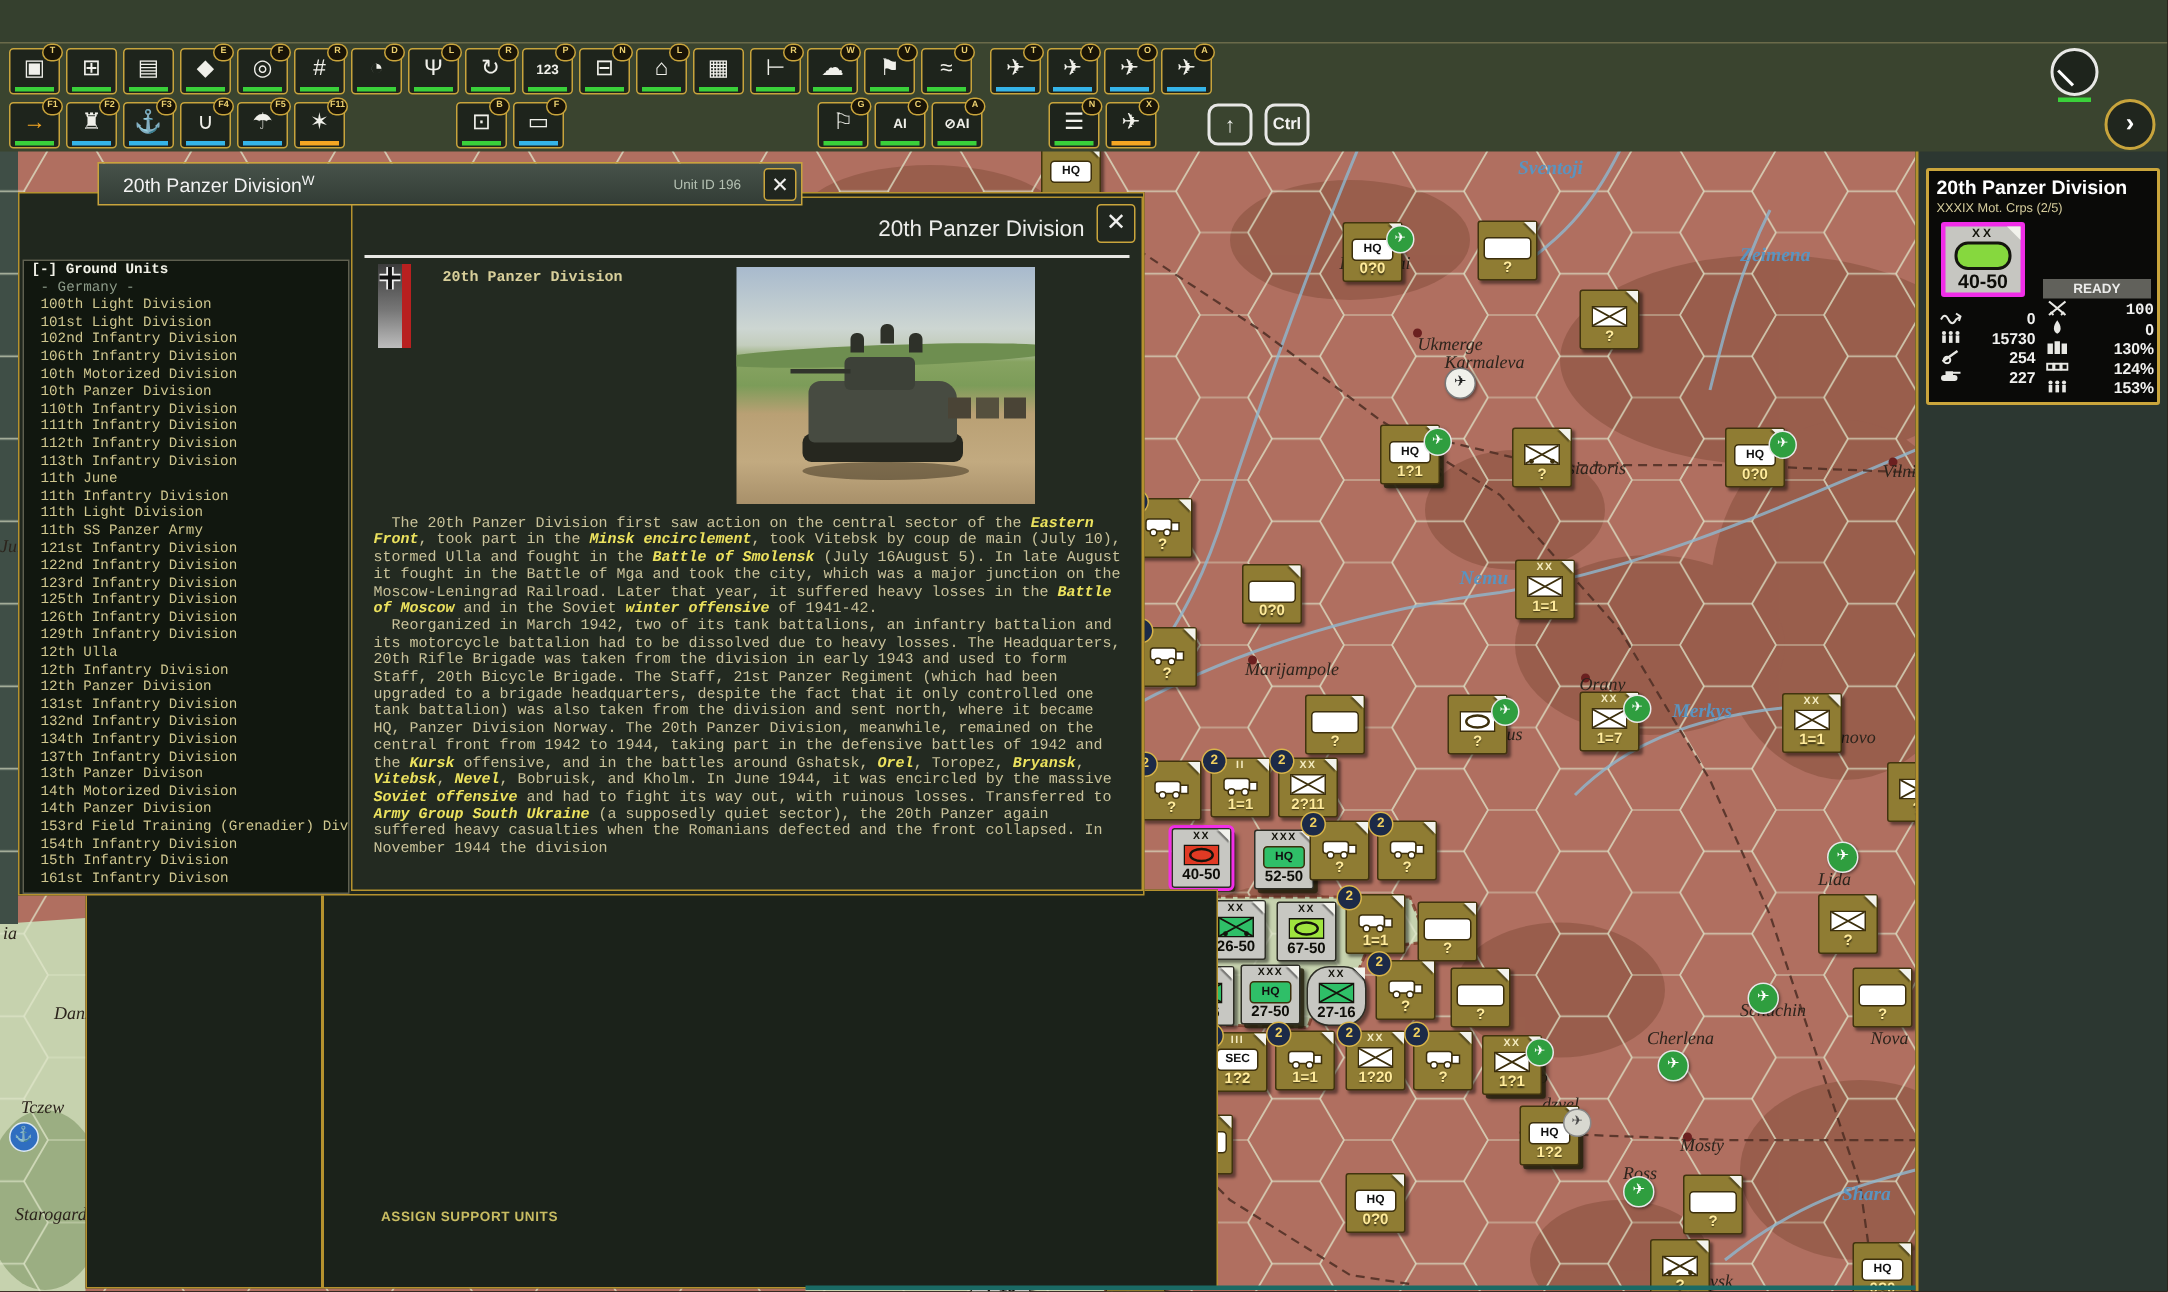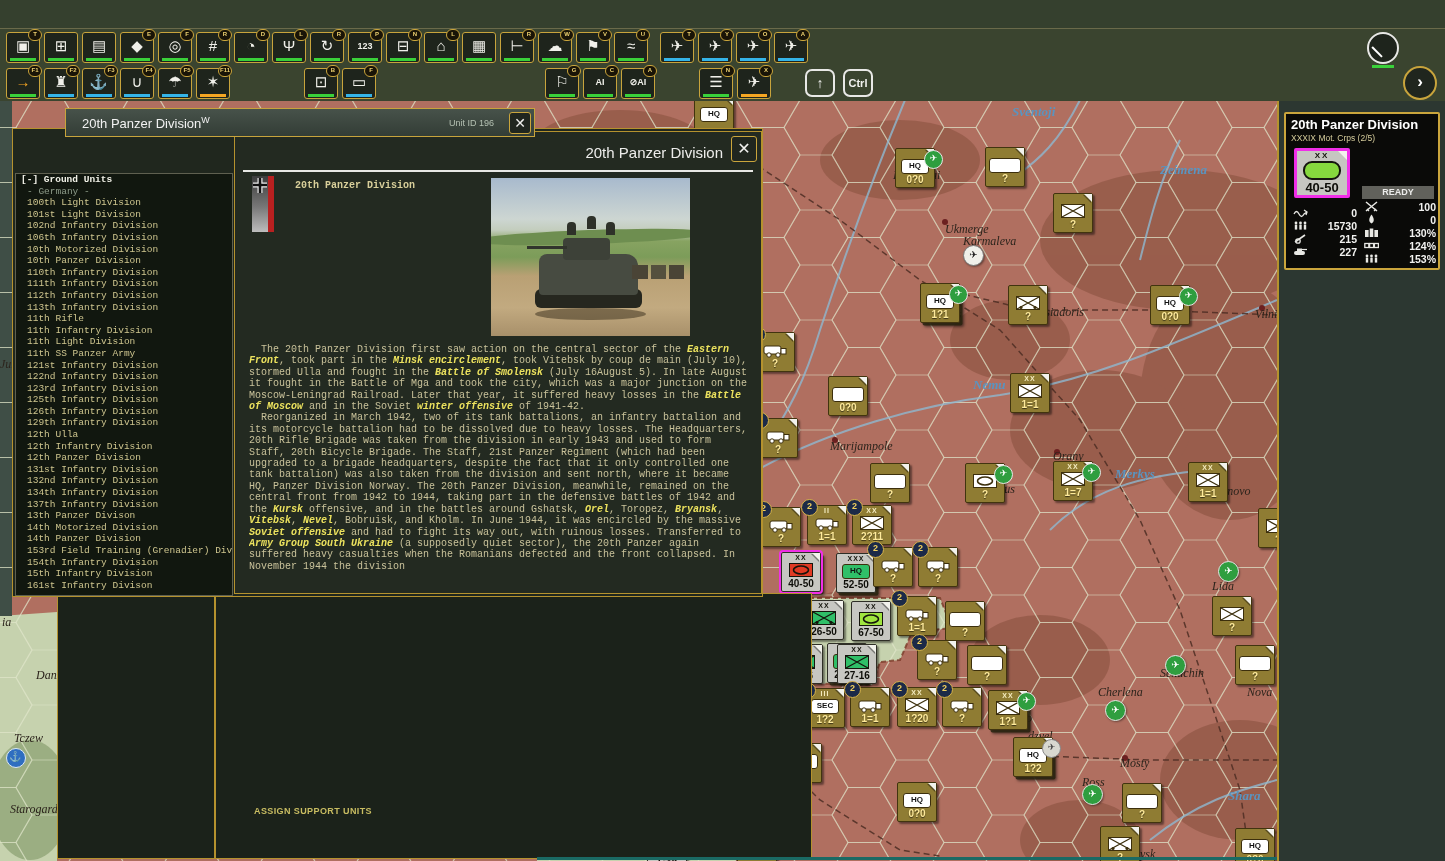--- a/index.html
+++ b/index.html
@@ -351,21 +351,21 @@
           <div class="cval">8-16</div>
         </div>
         <div class="ctr g st" style="left: 827px; top: 543px;">
           <div class="fold"></div>
           <div class="csz">XXX</div>
           <div class="csym">
             <span class="hqb" style="background:#2fbf68">HQ</span>
           </div>
           <div class="cval">27-50</div>
         </div>
-        <div class="ctr g" style="left: 837px; top: 544px;">
+        <div class="ctr g" style="left: 871px; top: 544px; border-radius: 15px;">
           <div class="fold"></div>
           <div class="csz">XX</div>
           <div class="csym">
             <svg width="24" height="14">
               <rect x="0.5" y="0.5" width="23" height="13" fill="#2fbf68" stroke="#14140c"></rect>
               <path d="M1,1 23,13 M23,1 1,13" stroke="#14140c" stroke-width="1.3"></path>
             </svg>
           </div>
           <div class="cval">27-16</div>
         </div>
@@ -958,33 +958,33 @@
                   <rect x="10.8" y="4.6" width="2.4" height="5"></rect>
                 </g>
               </svg></span>
             <span class="v">15730</span>
           </div>
           <div class="srow" style="left: 5px; top: 118px; width: 66px;">
             <span class="ic"><svg width="15" height="11">
                 <path d="M2,9 L12,2" stroke="#e8e8e4" stroke-width="1.6"></path>
                 <circle cx="5" cy="8" r="2.2" stroke="#e8e8e4" stroke-width="1.3" fill="none"></circle>
               </svg></span>
-            <span class="v">215</span>
+            <span class="v">254</span>
           </div>
           <div class="srow" style="left: 5px; top: 131px; width: 66px;">
             <span class="ic"><svg width="15" height="11">
                 <rect x="1" y="5" width="11" height="4" rx="2" fill="#e8e8e4"></rect>
                 <rect x="4" y="2.5" width="5" height="2.5" fill="#e8e8e4"></rect>
                 <path d="M9,3.5 h5" stroke="#e8e8e4" stroke-width="1.2"></path>
               </svg></span>
             <span class="v">227</span>
           </div>
         </div>
       <div id="statsR">
-          <div class="srow" style="left: 76px; top: 86px; width: 74px;">
+          <div class="srow" style="left: 76px; top: 86px; width: 74px; font-family: Liberation Mono, monospace;">
             <span class="ic"><svg width="15" height="11">
                 <path d="M2,1 L13,10 M13,1 L2,10" stroke="#e8e8e4" stroke-width="1.5"></path>
                 <path d="M3,8 l2,2 M12,8 l-2,2" stroke="#e8e8e4" stroke-width="1.2"></path>
               </svg></span>
             <span class="v">100</span>
           </div>
           <div class="srow" style="left: 76px; top: 99px; width: 74px;">
             <span class="ic"><svg width="15" height="11">
                 <path d="M7.5,0.5 C4.5,4.5 4.5,8 7.5,9.5 C10.5,8 10.5,4.5 7.5,0.5" fill="#e8e8e4"></path>
               </svg></span>
@@ -1040,21 +1040,21 @@
         <div class="it">100th Light Division</div>
         <div class="it">101st Light Division</div>
         <div class="it">102nd Infantry Division</div>
         <div class="it">106th Infantry Division</div>
         <div class="it">10th Motorized Division</div>
         <div class="it">10th Panzer Division</div>
         <div class="it">110th Infantry Division</div>
         <div class="it">111th Infantry Division</div>
         <div class="it">112th Infantry Division</div>
         <div class="it">113th Infantry Division</div>
-        <div class="it">11th Rifle</div>
+        <div class="it">11th June</div>
         <div class="it">11th Infantry Division</div>
         <div class="it">11th Light Division</div>
         <div class="it">11th SS Panzer Army</div>
         <div class="it">121st Infantry Division</div>
         <div class="it">122nd Infantry Division</div>
         <div class="it">123rd Infantry Division</div>
         <div class="it">125th Infantry Division</div>
         <div class="it">126th Infantry Division</div>
         <div class="it">129th Infantry Division</div>
         <div class="it">12th Ulla</div>

